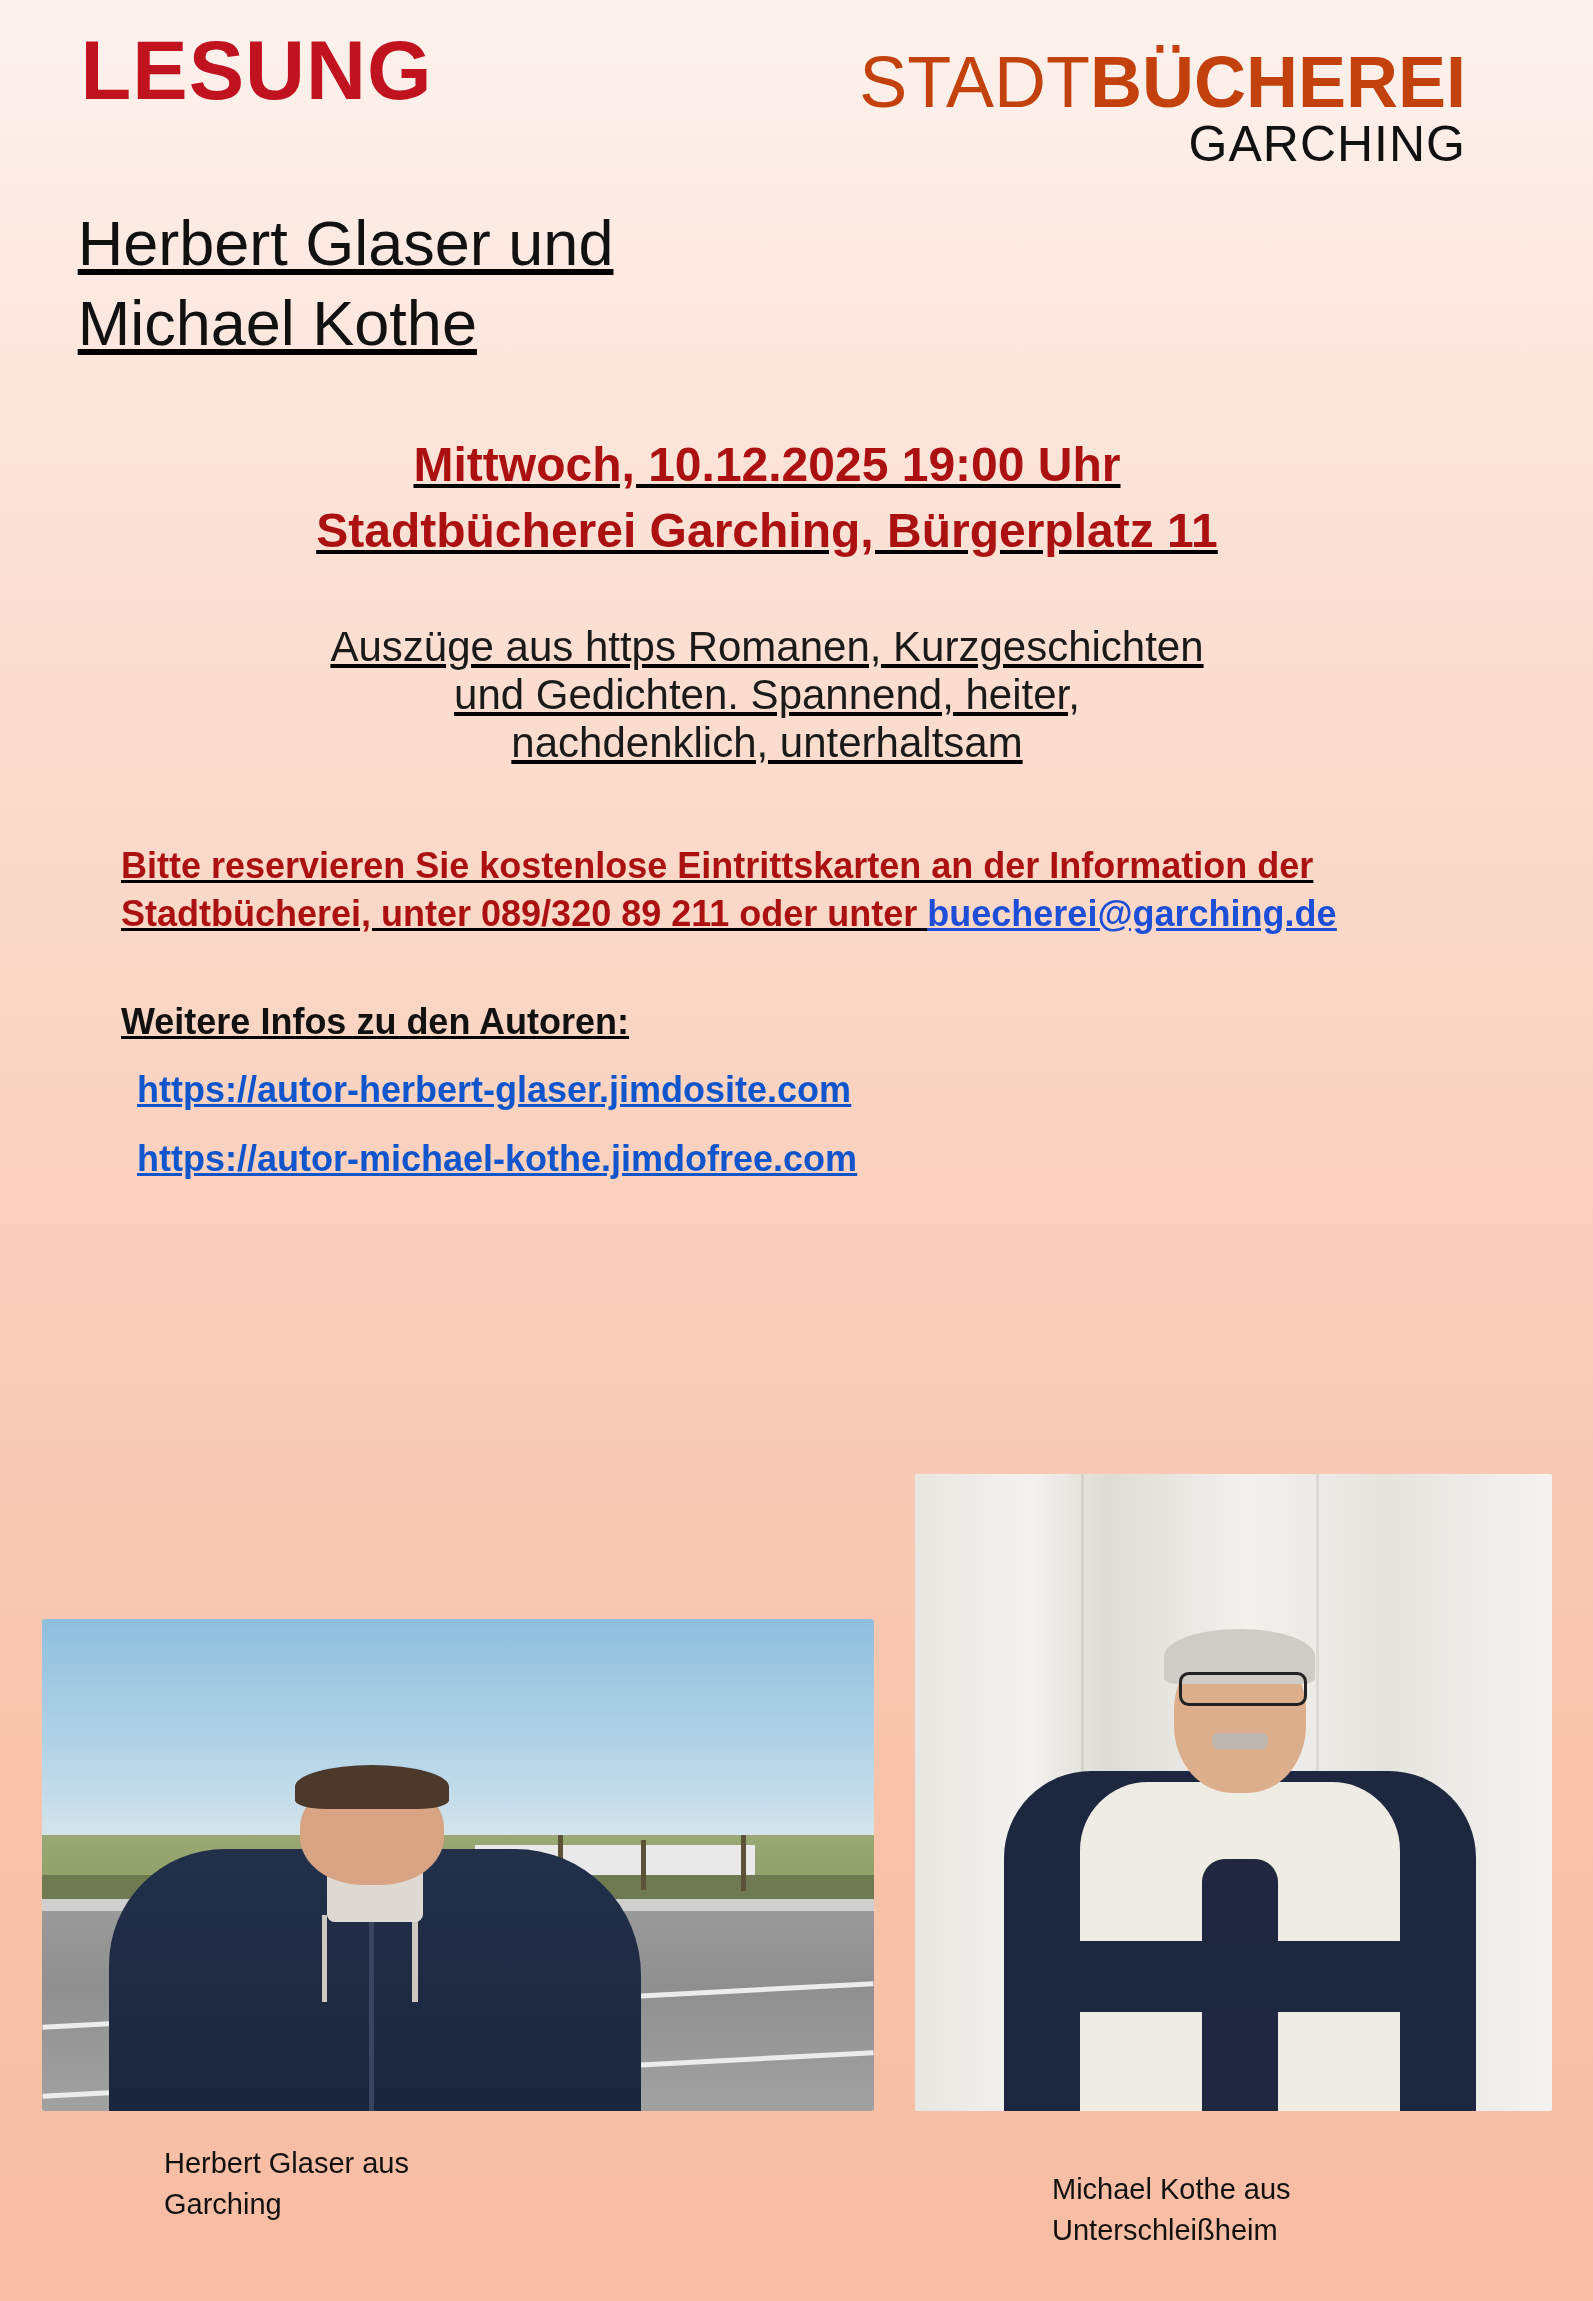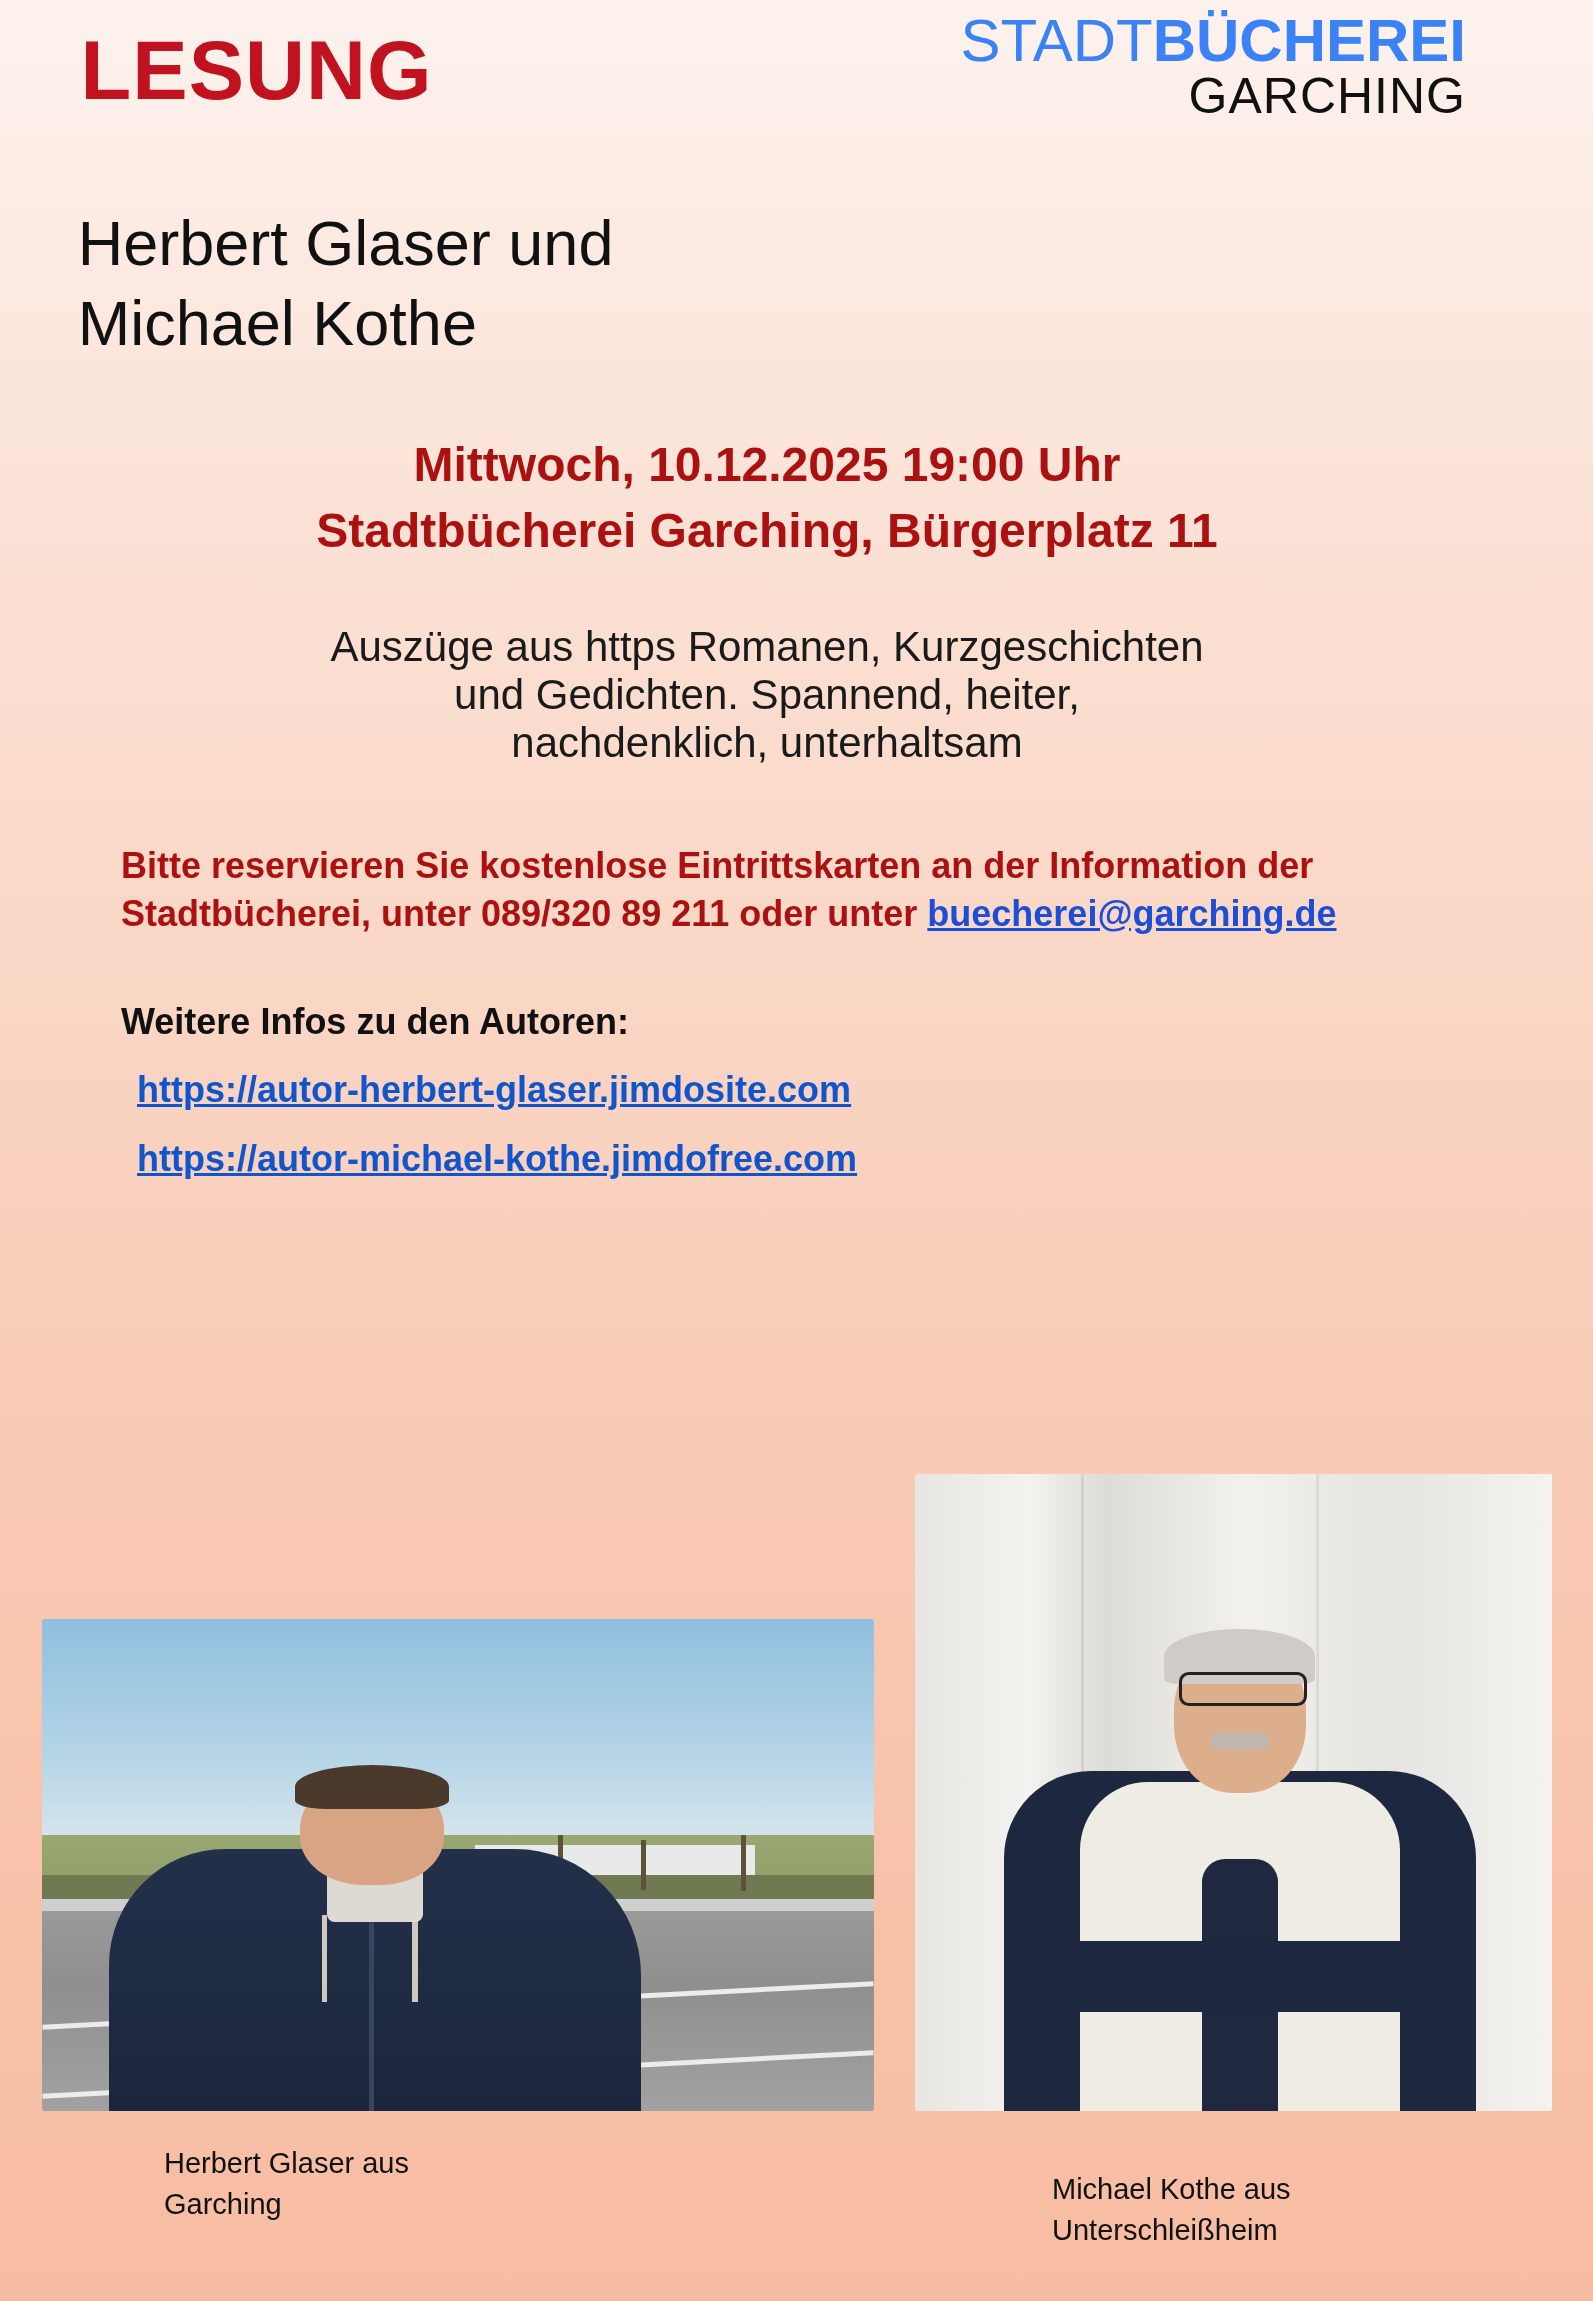--- a/index.html
+++ b/index.html
@@ -14,20 +14,21 @@
     position: relative;
     overflow: hidden;
   }
 
   .poster {
     position: relative;
     width: 1534px;
     height: 2302px;
     box-sizing: border-box;
     padding: 0 68px;
+    text-decoration: underline;
   }
 
   
   .header {
     position: relative;
     height: 193px;
   }
   .lesung {
     position: absolute;
     left: 12.6px;
@@ -39,24 +40,25 @@
     line-height: 1;
   }
   .logo {
     position: absolute;
     right: 0px;
     top: 9.7px;
     text-align: right;
     line-height: 1.02;
   }
   .logo-line1 {
-    font-size: 60px;
-    color: #3b82f6;
+    font-size: 72px;
+    color: #c2410c;
     letter-spacing: 0px;
     white-space: nowrap;
+    margin-top: 36px;
   }
   .logo-line1 b { font-weight: bold; }
   .logo-line1 .thin { font-weight: normal; }
   .logo-line2 {
     font-size: 50px;
     font-weight: normal;
     color: #111;
     letter-spacing: 1px;
   }
 

